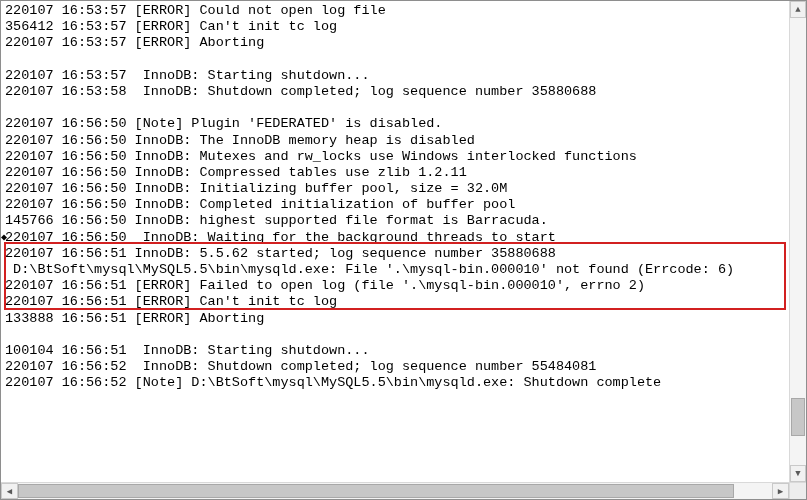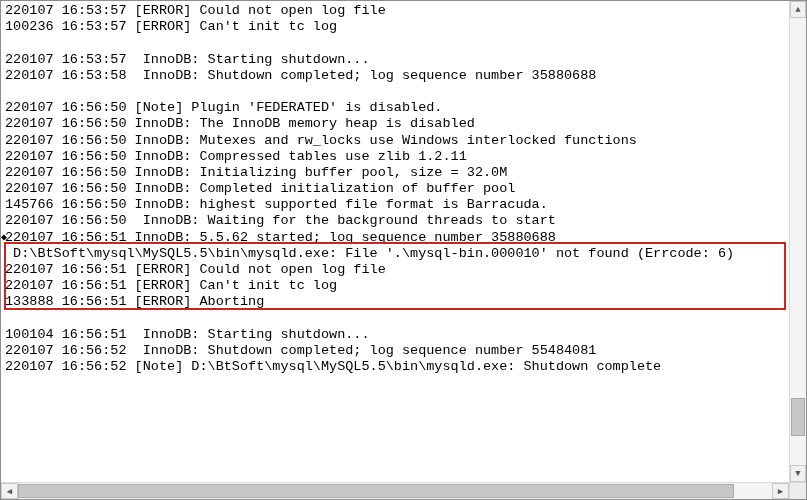--- a/index.html
+++ b/index.html
@@ -137,36 +137,37 @@
   }
 </style>
 </head>
 <body>
 
 <div class="window">
 
   <div class="viewport">
     <div class="content" id="log-content">
         <div class="log-line">220107 16:53:57 [ERROR] Could not open log file</div>
-        <div class="log-line">100236 16:53:57 [ERROR] Can't init tc log</div>
+        <div class="log-line">356412 16:53:57 [ERROR] Can't init tc log</div>
+        <div class="log-line">220107 16:53:57 [ERROR] Aborting</div>
         <div class="log-line blank">&nbsp;</div>
         <div class="log-line">220107 16:53:57  InnoDB: Starting shutdown...</div>
         <div class="log-line">220107 16:53:58  InnoDB: Shutdown completed; log sequence number 35880688</div>
         <div class="log-line blank">&nbsp;</div>
         <div class="log-line">220107 16:56:50 [Note] Plugin 'FEDERATED' is disabled.</div>
         <div class="log-line">220107 16:56:50 InnoDB: The InnoDB memory heap is disabled</div>
         <div class="log-line">220107 16:56:50 InnoDB: Mutexes and rw_locks use Windows interlocked functions</div>
         <div class="log-line">220107 16:56:50 InnoDB: Compressed tables use zlib 1.2.11</div>
         <div class="log-line">220107 16:56:50 InnoDB: Initializing buffer pool, size = 32.0M</div>
         <div class="log-line">220107 16:56:50 InnoDB: Completed initialization of buffer pool</div>
         <div class="log-line">145766 16:56:50 InnoDB: highest supported file format is Barracuda.</div>
         <div class="log-line">220107 16:56:50  InnoDB: Waiting for the background threads to start</div>
         <div class="log-line">220107 16:56:51 InnoDB: 5.5.62 started; log sequence number 35880688</div>
         <div class="log-line"> D:\BtSoft\mysql\MySQL5.5\bin\mysqld.exe: File '.\mysql-bin.000010' not found (Errcode: 6)</div>
-        <div class="log-line">220107 16:56:51 [ERROR] Could not open log file</div>
+        <div class="log-line">220107 16:56:51 [ERROR] Failed to open log (file '.\mysql-bin.000010', errno 2)</div>
         <div class="log-line">220107 16:56:51 [ERROR] Can't init tc log</div>
         <div class="log-line">133888 16:56:51 [ERROR] Aborting</div>
         <div class="log-line blank">&nbsp;</div>
         <div class="log-line">100104 16:56:51  InnoDB: Starting shutdown...</div>
         <div class="log-line">220107 16:56:52  InnoDB: Shutdown completed; log sequence number 55484081</div>
         <div class="log-line">220107 16:56:52 [Note] D:\BtSoft\mysql\MySQL5.5\bin\mysqld.exe: Shutdown complete</div>
         <div class="log-line blank">&nbsp;</div>
       </div>
     <span class="bullet">◆</span>
     <div class="highlight-box"></div>

